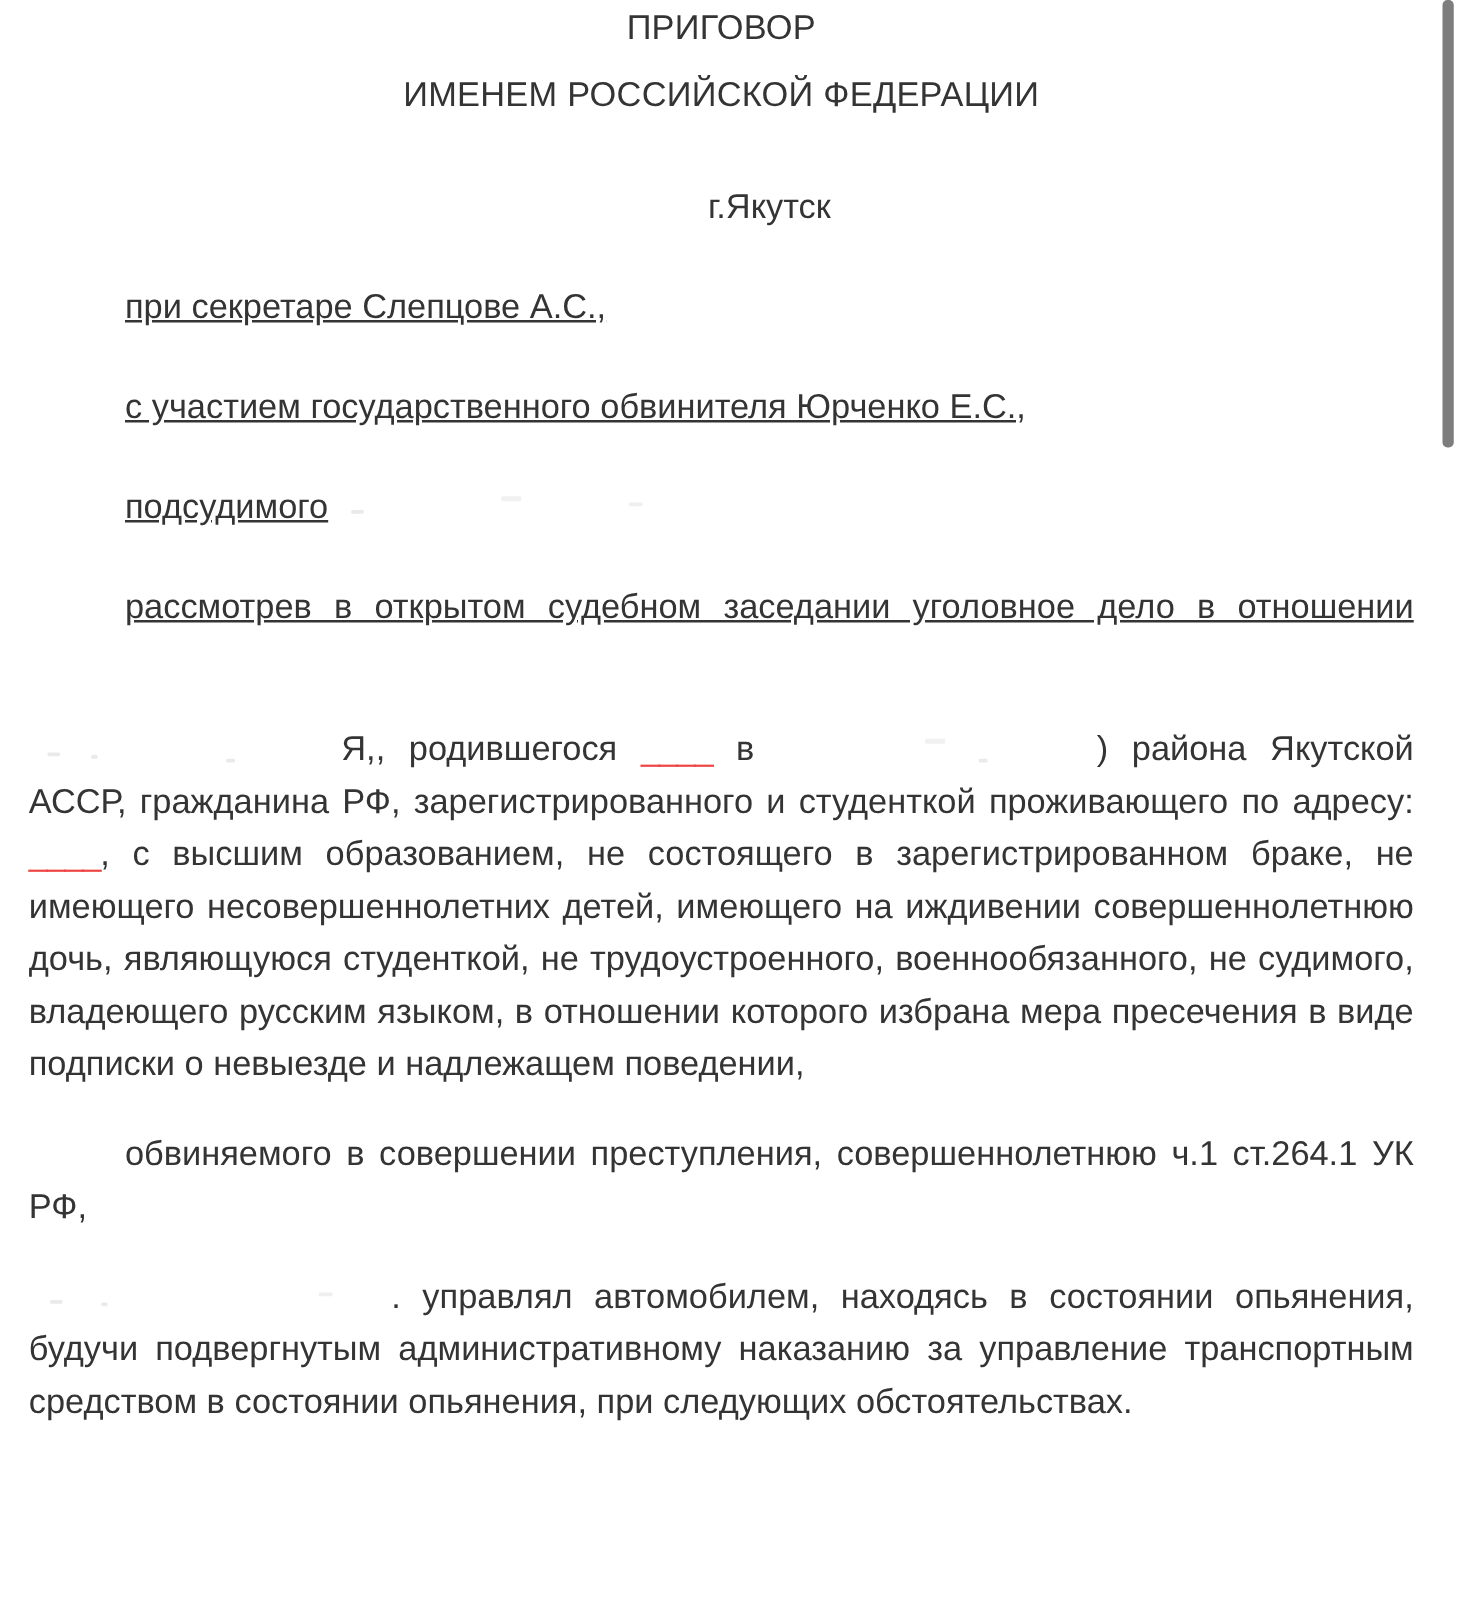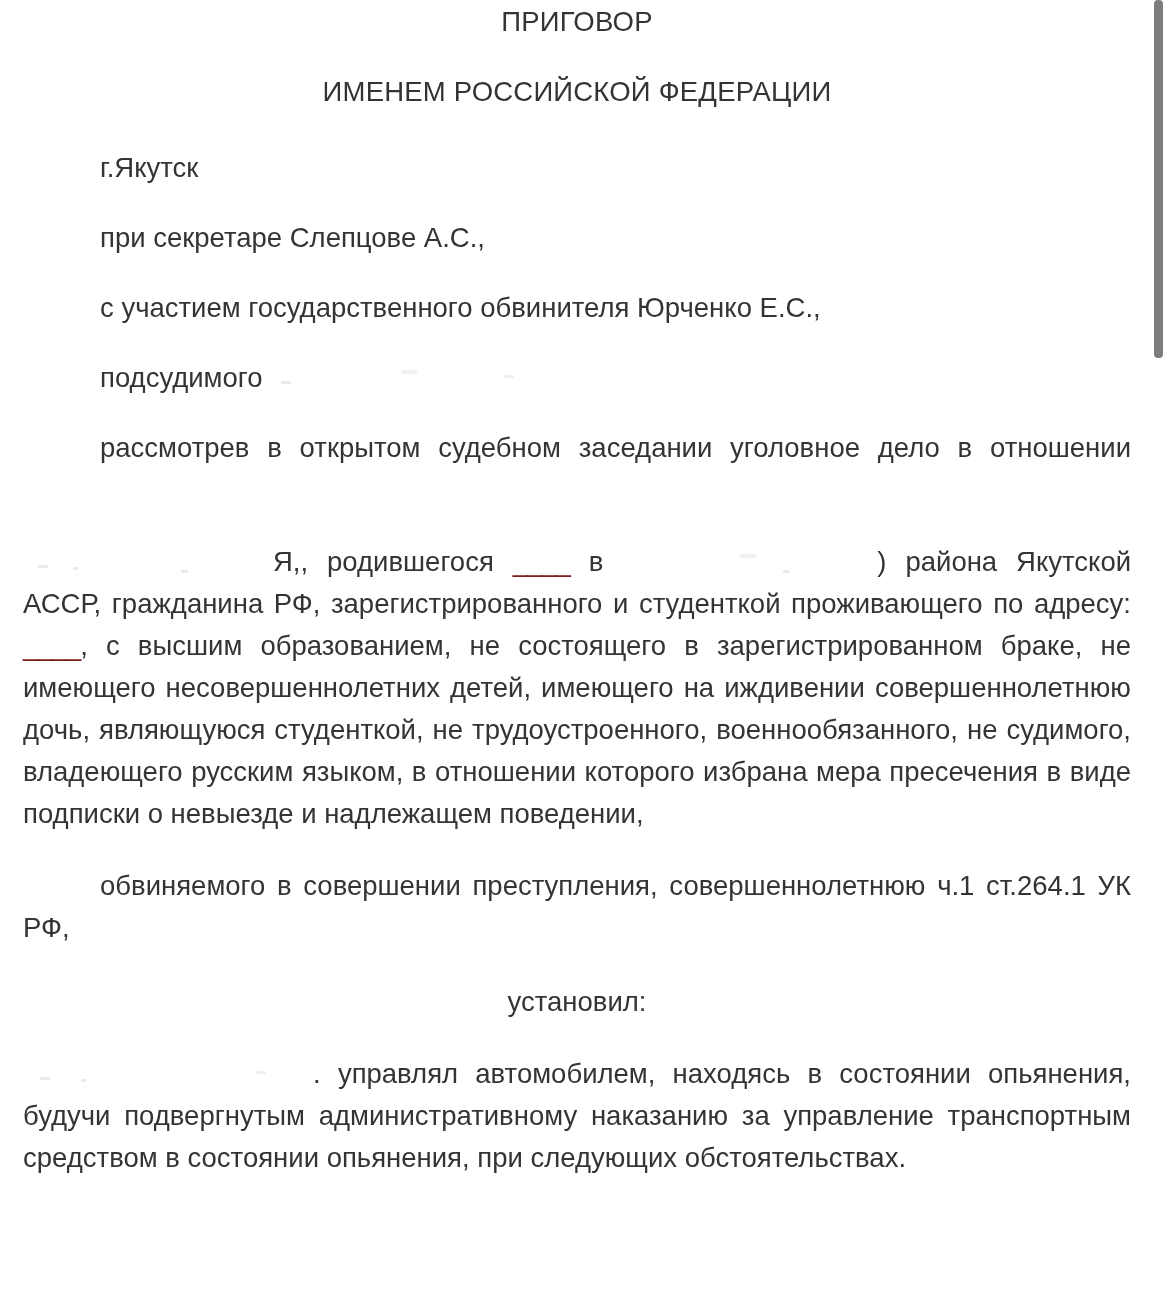--- a/index.html
+++ b/index.html
@@ -36,38 +36,39 @@
     -webkit-font-smoothing: antialiased;
   }
 
   
   .title {
     text-align: center;
     letter-spacing: 0.2px;
     white-space: nowrap;
   }
   .title-1 { margin-top: 1px; }
-  .title-2 { margin-top: 28px; }
+  .title-2 { margin-top: 12px; }
 
   
   .city {
-    margin-top: 34px;
+    margin-top: 47px;
     padding-left: 77px;
+    text-align: center;
   }
 
   
   .para {
     text-align: justify;
     text-justify: inter-word;
     text-indent: 77px;
     margin: 0;
   }
 
   .para.gap-lg  { margin-top: 30px; }
-  .para.gap-md  { margin-top: 28px; }
+  .para.gap-md  { margin-top: 38px; text-decoration: underline; }
 
   
   .para.force-just::after {
     content: "";
     display: inline-block;
     width: 100%;
     height: 0;
   }
 
   
@@ -96,21 +97,21 @@
   }
 
   .ghost.g1 { left: 6%;  top: 58%; width: 10px; height: 3px; }
   .ghost.g2 { left: 20%; top: 62%; width: 5px;  height: 3px; }
   .ghost.g3 { left: 46%; top: 30%; width: 16px; height: 4px; opacity: .35; }
   .ghost.g4 { left: 63%; top: 70%; width: 7px;  height: 3px; }
   .ghost.g5 { left: 80%; top: 44%; width: 11px; height: 3px; opacity: .4; }
 
   
   .blank {
-    color: #7f1d1d;
+    color: #ef4444;
     letter-spacing: -1px;
   }
 
   
   #scrollbar-track {
     position: absolute;
     top: 0;
     right: 0;
     width: 16px;
     height: 1299px;
@@ -166,21 +167,20 @@
       <span class="redact" style="width:255px;">&nbsp;
         <span class="ghost g3"></span>
         <span class="ghost g4"></span>
       </span><span>)</span>
       <span>района Якутской АССР, гражданина РФ, зарегистрированного и студенткой проживающего по адресу:</span>
       <span class="blank">____</span><span>, с высшим образованием, не состоящего в зарегистрированном браке, не имеющего несовершеннолетних детей, имеющего на иждивении совершеннолетнюю дочь, являющуюся студенткой, не трудоустроенного, военнообязанного, не судимого, владеющего русским языком, в отношении которого избрана мера пресечения в виде подписки о невыезде и надлежащем поведении,</span>
     </p>
 
     <p class="para gap-lg">обвиняемого в совершении преступления, совершеннолетнюю ч.1 ст.264.1 УК РФ,</p>
 
-    <div class="center-head">установил:</div>
 
     <p class="para gap-lg" style="text-indent:0;">
       <span class="redact" style="width:290px;">&nbsp;
         <span class="ghost g1"></span>
         <span class="ghost g2"></span>
         <span class="ghost g5"></span>
       </span><span>.</span>
       <span>управлял автомобилем, находясь в состоянии опьянения, будучи подвергнутым административному наказанию за управление транспортным средством в состоянии опьянения, при следующих обстоятельствах.</span>
     </p>
 

